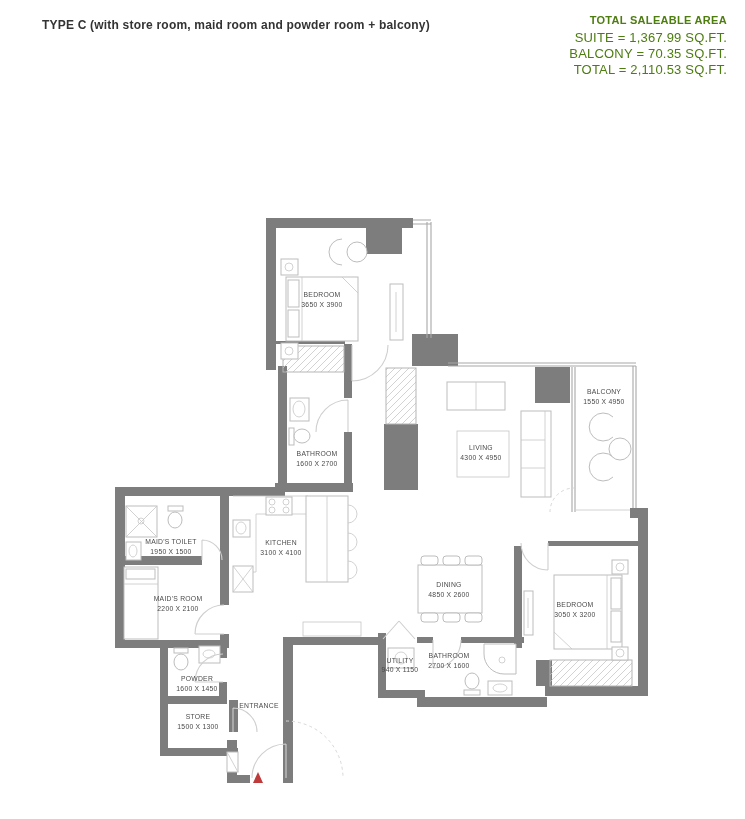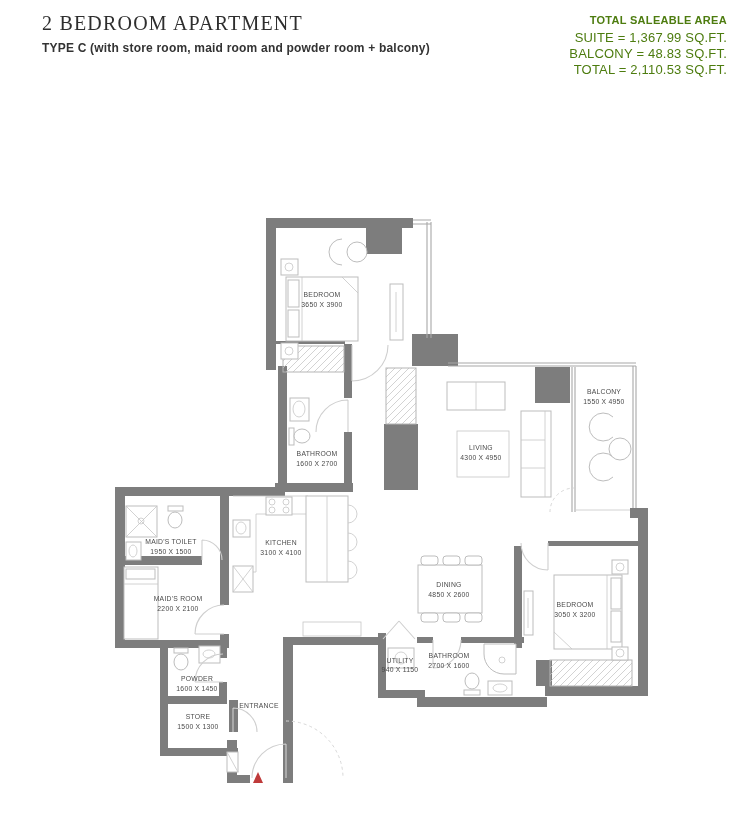--- a/index.html
+++ b/index.html
@@ -17,28 +17,27 @@
   .furn{stroke:#bdbdbd;stroke-width:1;fill:#ffffff;}
   .furnl{stroke:#c6c6c6;stroke-width:.8;fill:none;}
   .door{stroke:#cfcfcf;stroke-width:1.1;fill:none;}
   .doord{stroke:#d8d8d8;stroke-width:1;fill:none;stroke-dasharray:3 3;}
   .hatchbox{fill:url(#hatch);stroke:#b5b5b5;stroke-width:1;}
 </style>
 </head>
 <body>
 
 <div class="header">
-  <div class="title">2 BEDROOM APARTMENT</div>
   <div class="subtitle">TYPE C (with store room, maid room and powder room + balcony)</div>
 </div>
 
 <div class="area">
   <div class="area-heading">TOTAL SALEABLE AREA</div>
   <div class="area-line">SUITE = 1,367.99 SQ.FT.</div>
-  <div class="area-line">BALCONY = 48.83 SQ.FT.</div>
+  <div class="area-line">BALCONY = 70.35 SQ.FT.</div>
   <div class="area-line">TOTAL = 2,110.53 SQ.FT.</div>
 </div>
 
 <svg class="plan" width="745" height="819" viewBox="0 0 745 819">
   <defs>
     <pattern id="hatch" patternUnits="userSpaceOnUse" width="7" height="7">
       <path d="M0,7 L7,0" stroke="#c8c8c8" stroke-width="0.8"></path>
     </pattern>
   </defs>
 

